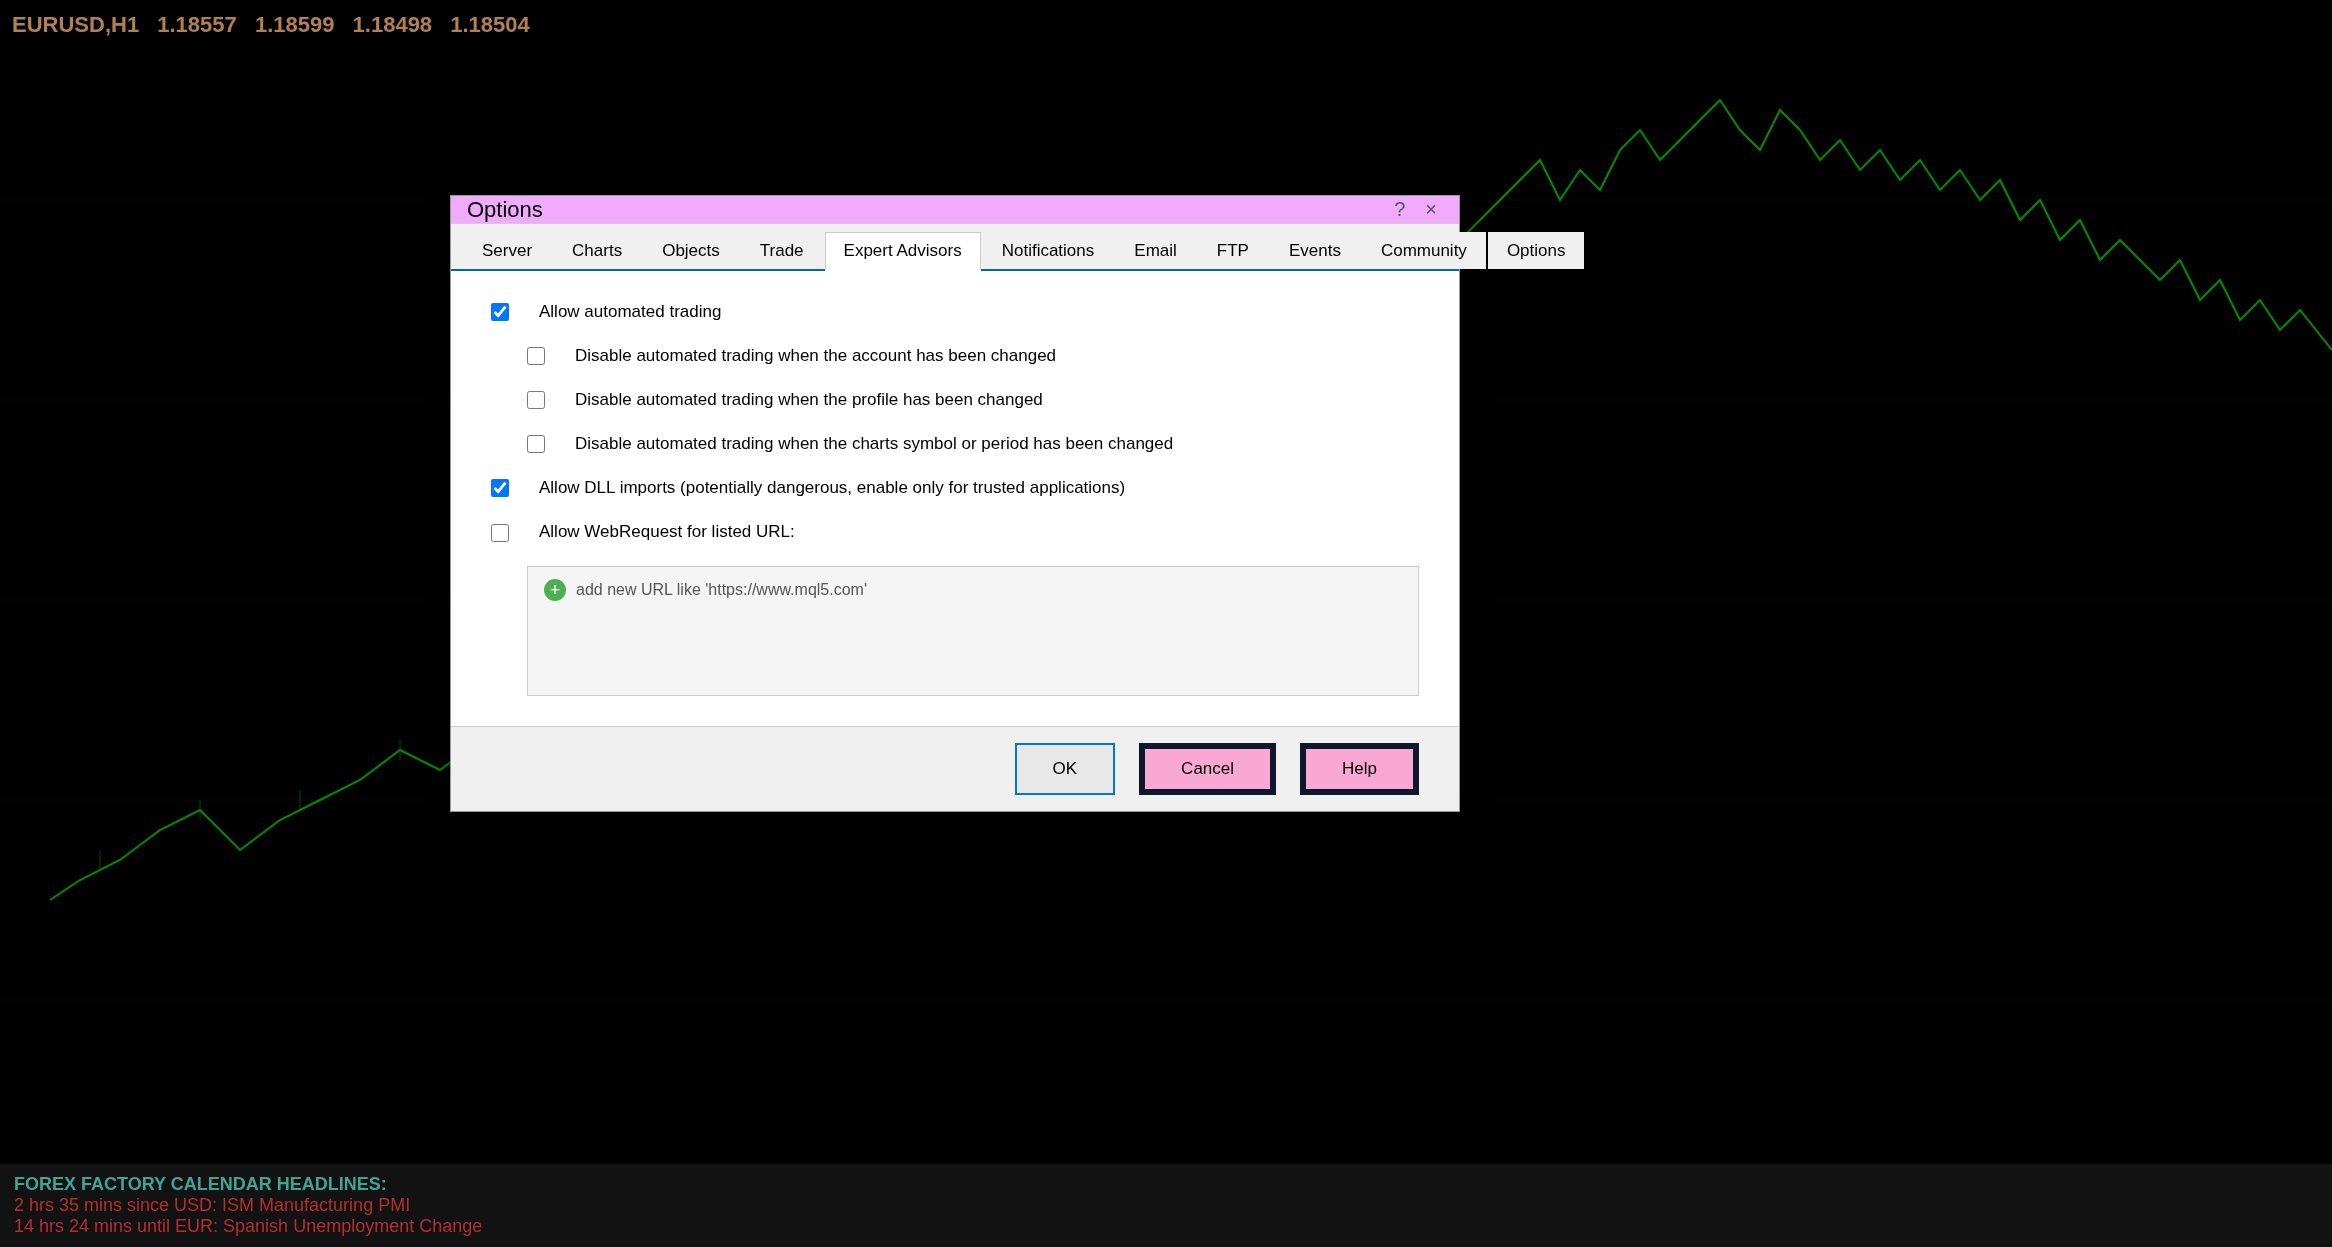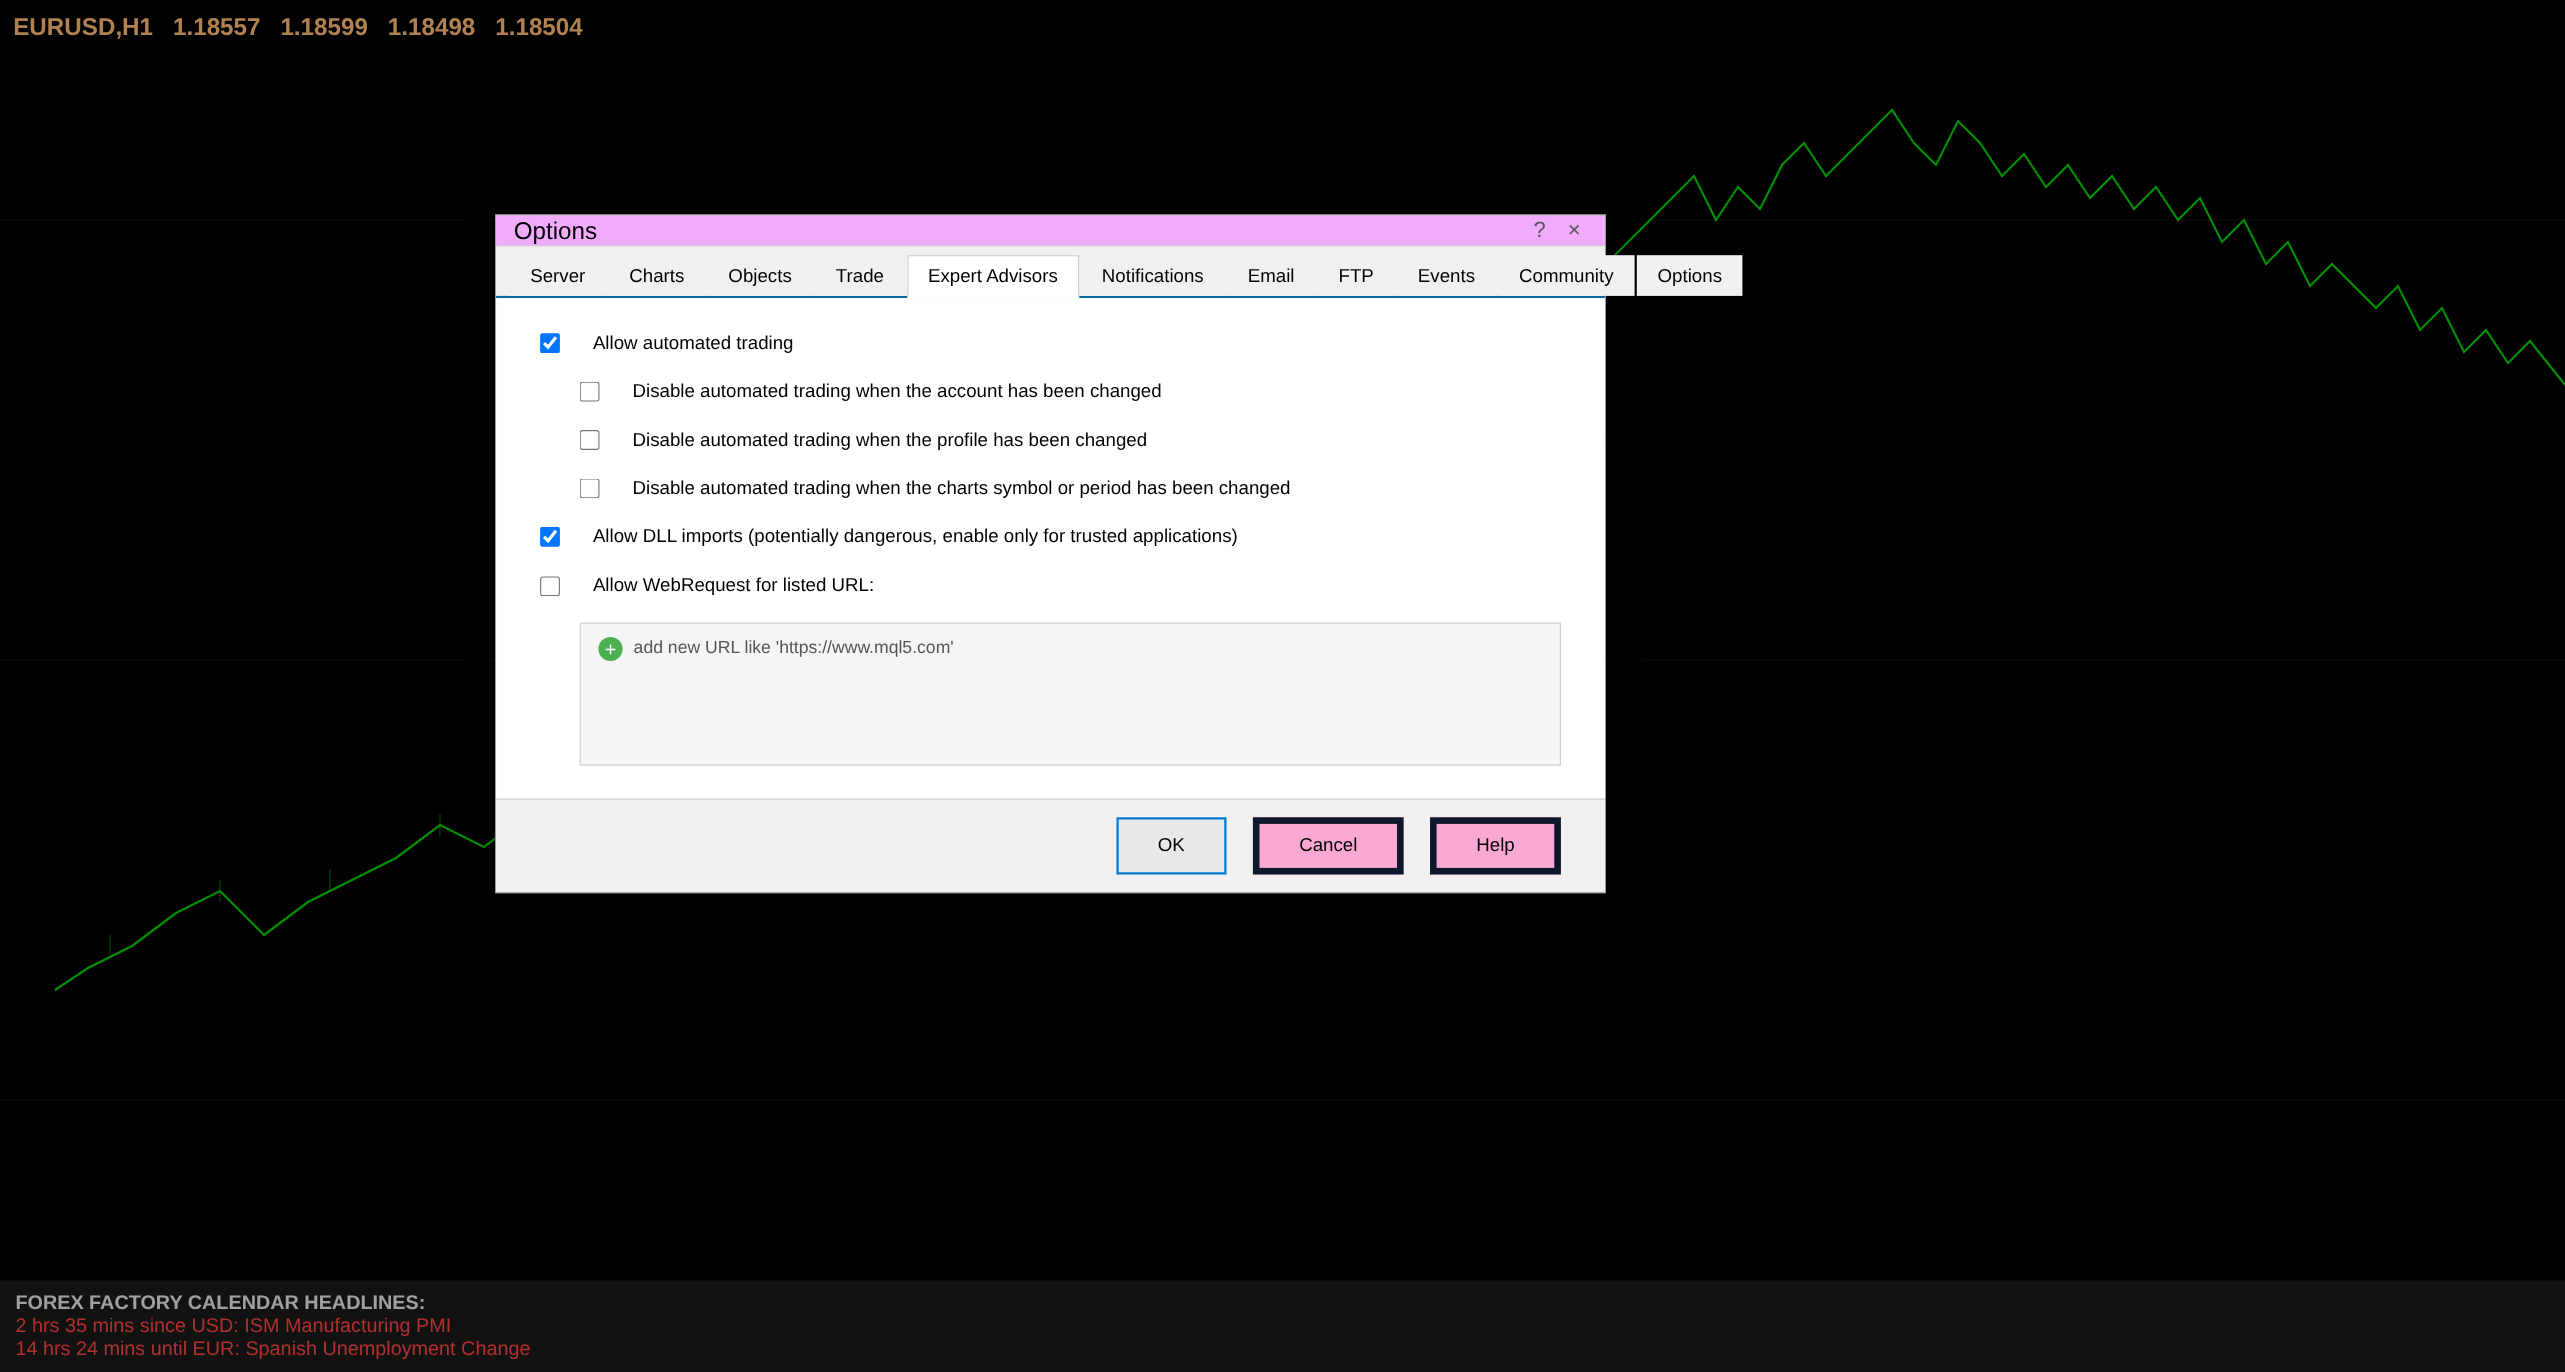--- a/index.html
+++ b/index.html
@@ -48,21 +48,21 @@
       position: absolute;
       bottom: 0; left: 0;
       width: 100%;
       background: #1a1a1a;
       padding: 10px 14px;
       color: #ccc;
       font-size: 18px;
     }
 
     .bottom-bar .title {
-      color: #e5e5e5;
+      color: #5eead4;
       font-weight: bold;
       font-size: 18px;
     }
 
     .bottom-bar .red { color: #ff4444; }
 
     
     #dialog-overlay {
       position: absolute;
       top: 0; left: 0;

